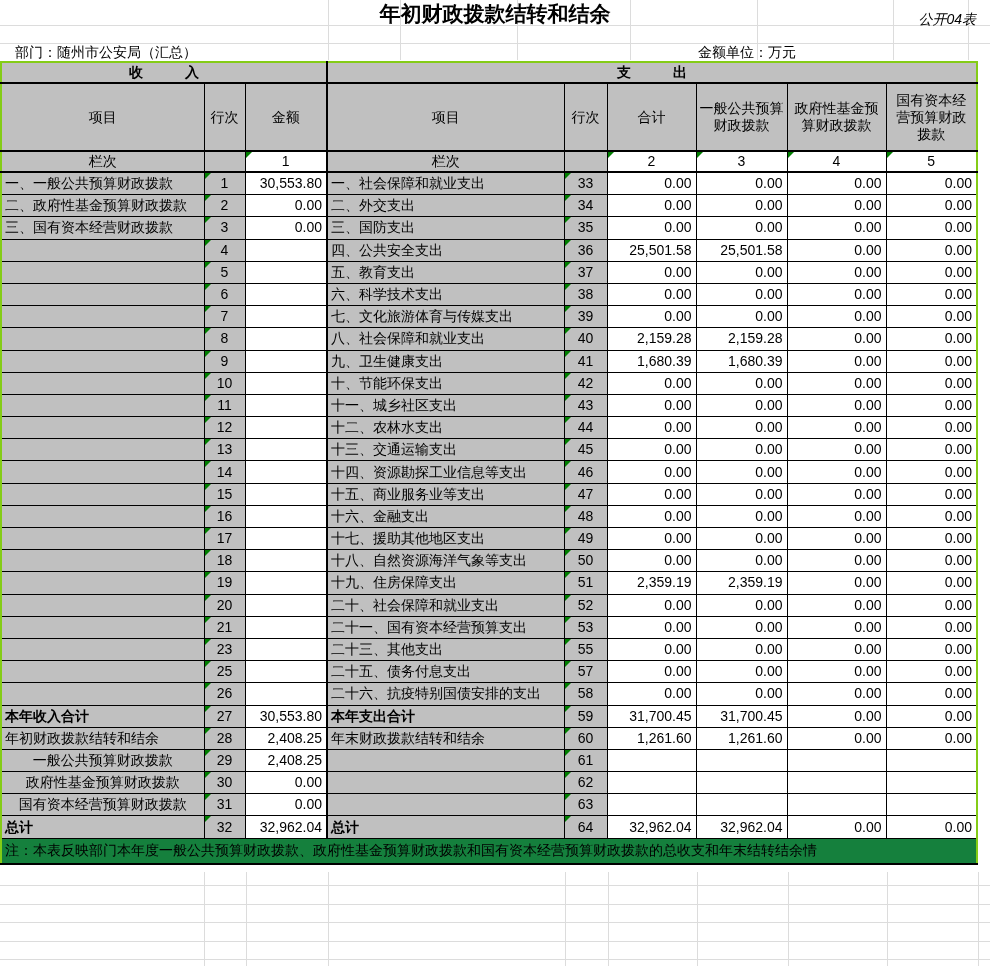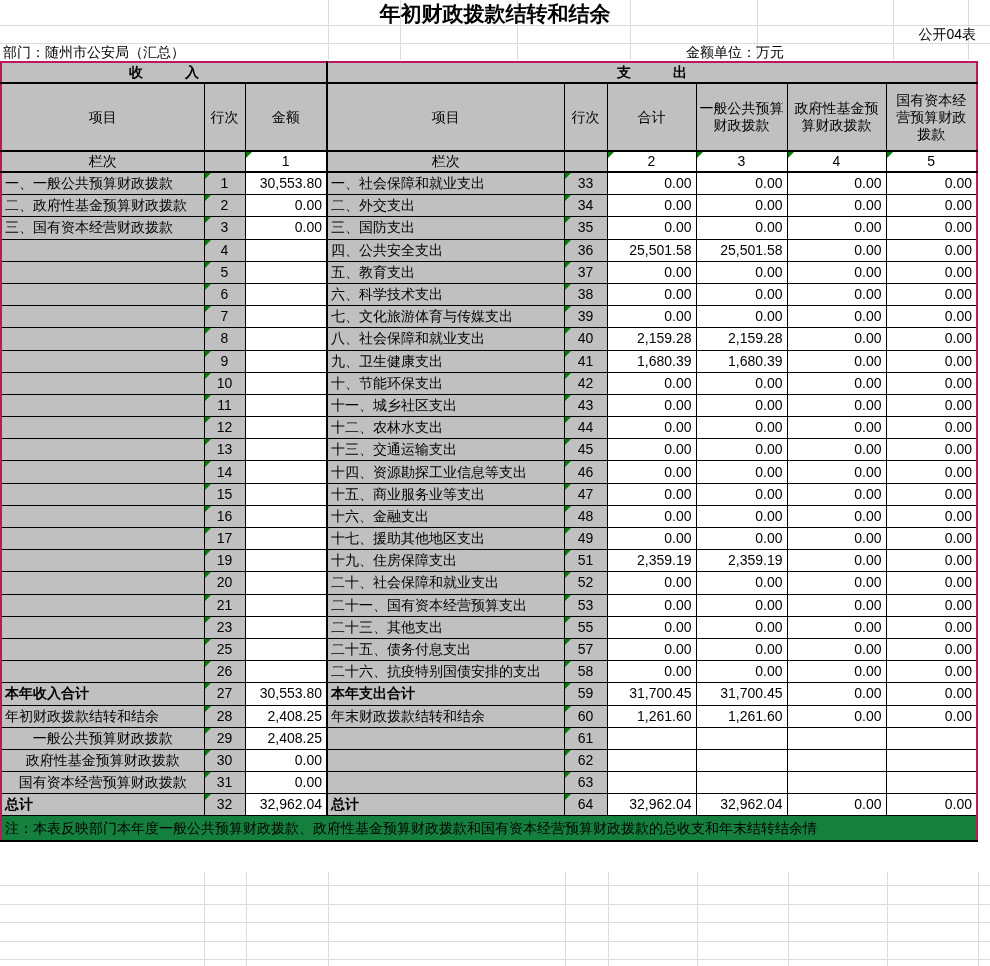--- a/index.html
+++ b/index.html
@@ -12,30 +12,30 @@
   
   .gv,.gh{position:absolute;background:#dcdcdc}
   .gv{width:1px}
   .gh{height:1px;left:0;width:990px}
 
   .title{
     position:absolute;left:0;top:2px;width:990px;height:24px;
     text-align:center;font-size:21px;font-weight:bold;line-height:24px;
   }
   .formcode{
-    position:absolute;right:14px;top:26px;height:16px;line-height:16px;text-align:center;
-  }
-  .metarow{position:absolute;left:0;top:44px;width:798px;height:16px;line-height:16px}
+    position:absolute;right:14px;top:11px;height:16px;line-height:16px;text-align:center;font-style:italic;
+  }
+  .metarow{position:absolute;left:12px;top:44px;width:798px;height:16px;line-height:16px}
   .metarow .dept{position:absolute;left:3px;top:0}
   .metarow .unit{position:absolute;right:14px;top:0}
 
   table.main{
     position:absolute;left:0;top:61px;width:978px;
     border-collapse:collapse;table-layout:fixed;
-    border:2px solid #be185d;
+    border:2px solid #84cc16;
   }
   td{
     border:1px solid #000;
     padding:0 3px;
     vertical-align:middle;
     overflow:hidden;
     white-space:nowrap;
     height:21.2px;
     line-height:15px;
   }
@@ -316,20 +316,31 @@
         <td class="num"></td>
         <td class="grey lbl divL">十七、援助其他地区支出</td>
         <td class="no grey"><span class="tri"></span>49</td>
         <td class="num">0.00</td>
         <td class="num">0.00</td>
         <td class="num">0.00</td>
         <td class="num">0.00</td>
       </tr>
       <tr>
         <td class="grey lbl"></td>
+        <td class="no grey"><span class="tri"></span>18</td>
+        <td class="num"></td>
+        <td class="grey lbl divL">十八、自然资源海洋气象等支出</td>
+        <td class="no grey"><span class="tri"></span>50</td>
+        <td class="num">0.00</td>
+        <td class="num">0.00</td>
+        <td class="num">0.00</td>
+        <td class="num">0.00</td>
+      </tr>
+      <tr>
+        <td class="grey lbl"></td>
         <td class="no grey"><span class="tri"></span>19</td>
         <td class="num"></td>
         <td class="grey lbl divL">十九、住房保障支出</td>
         <td class="no grey"><span class="tri"></span>51</td>
         <td class="num">2,359.19</td>
         <td class="num">2,359.19</td>
         <td class="num">0.00</td>
         <td class="num">0.00</td>
       </tr>
       <tr>

